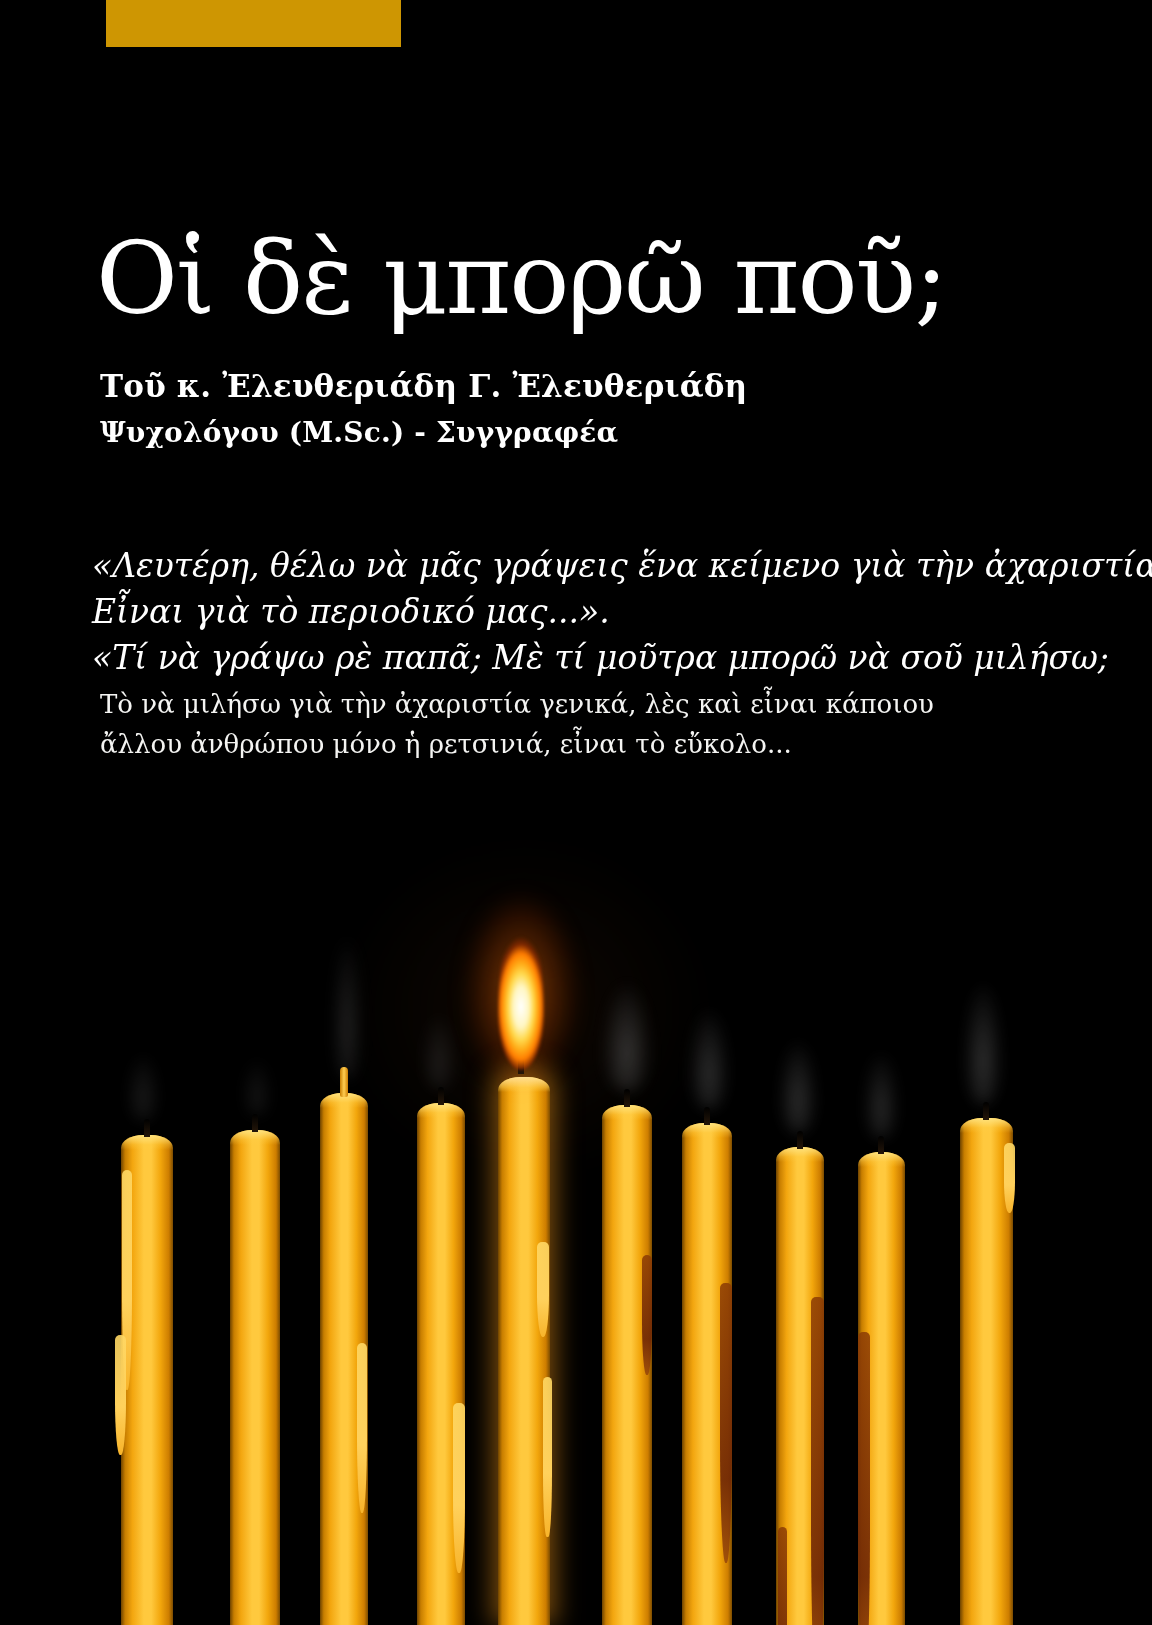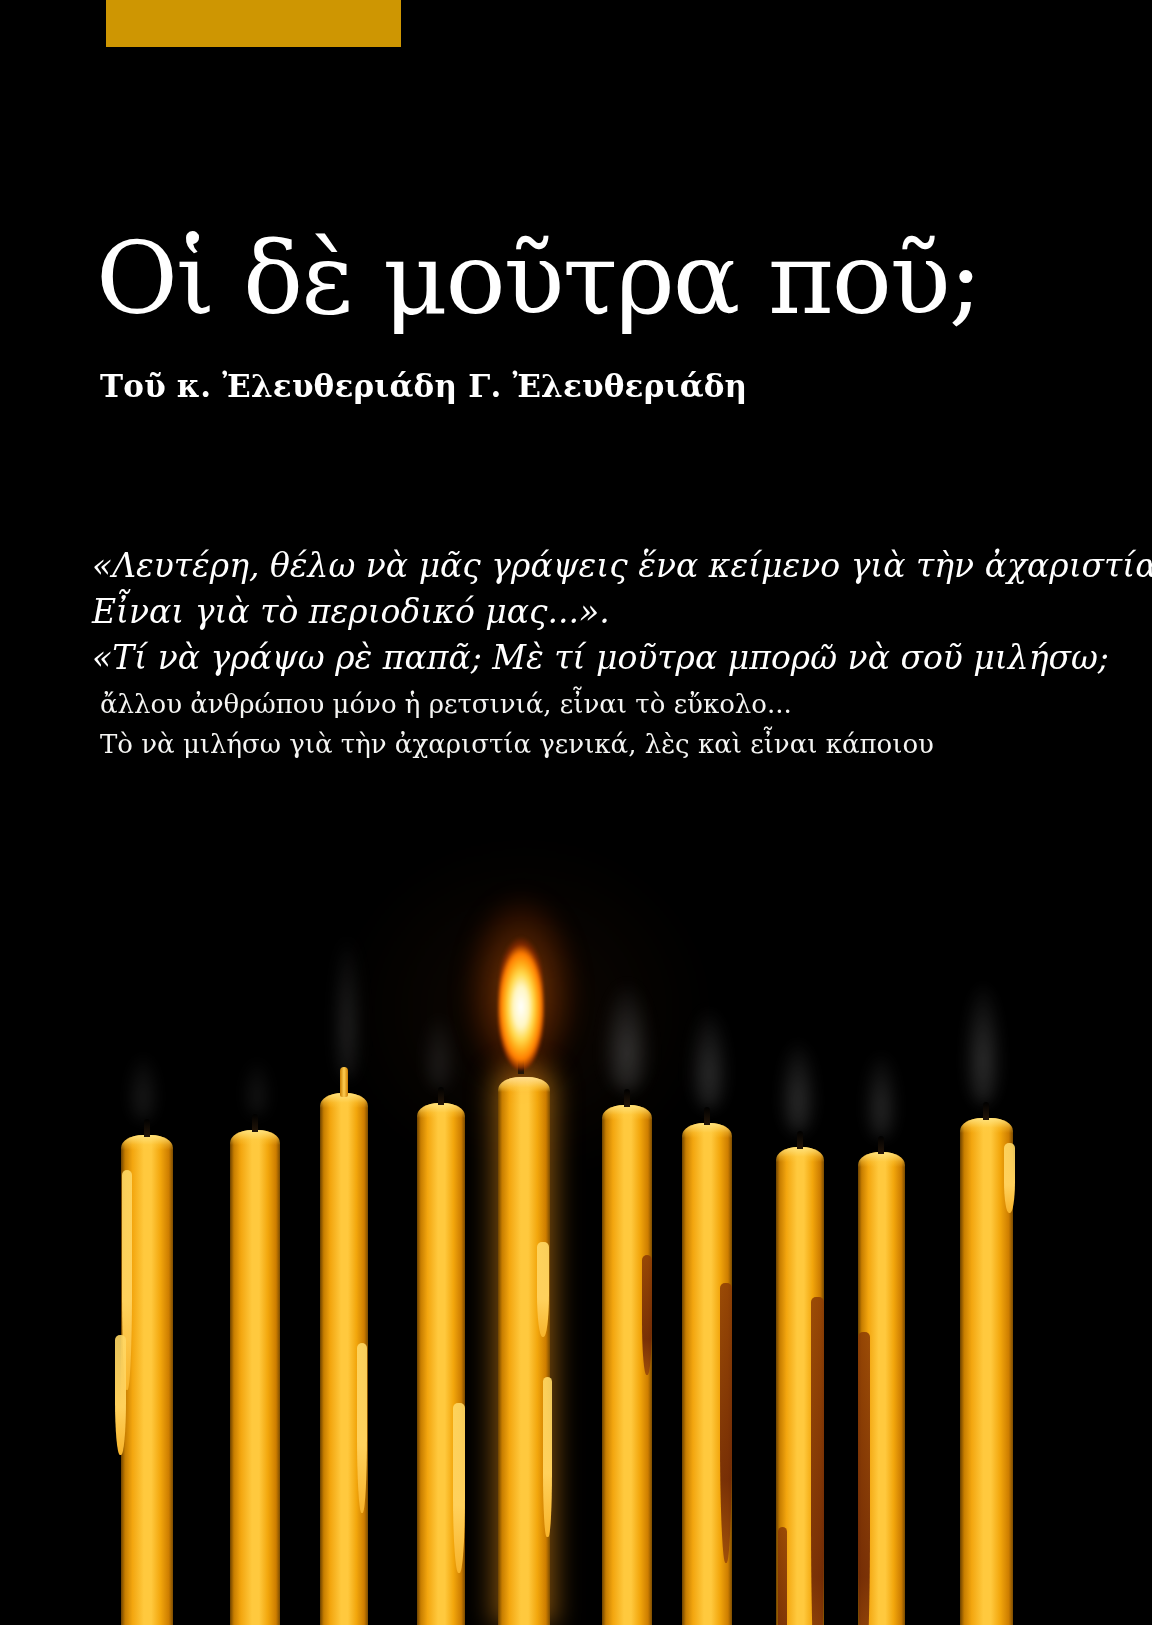--- a/index.html
+++ b/index.html
@@ -45,30 +45,31 @@
   .flame{position:absolute;filter:blur(1.6px);
     border-radius:50% 50% 50% 50% / 64% 64% 36% 36%;
     background:radial-gradient(ellipse 60% 46% at 50% 60%,#ffffff 0%,#fff6c2 28%,#ffd84c 46%,#ffaa16 60%,#ff7c00 73%,rgba(175,48,0,0.5) 86%,rgba(0,0,0,0) 97%);
   }
 </style>
 </head>
 <body>
 
 <div class="page">
   <div class="accent-bar"></div>
-  <h1 class="title">Οἱ δὲ μοῦτρα ποῦ;</h1>
+  <h1 class="title">Οἱ δὲ μπορῶ ποῦ;</h1>
   <div class="byline">Τοῦ κ. Ἐλευθεριάδη Γ. Ἐλευθεριάδη</div>
+  <div class="byline-role">Ψυχολόγου (M.Sc.) - Συγγραφέα</div>
   <div class="pullquote">
     <div>«Λευτέρη, θέλω νὰ μᾶς γράψεις ἕνα κείμενο γιὰ τὴν ἀχαριστία...</div>
     <div>Εἶναι γιὰ τὸ περιοδικό μας...».</div>
     <div>«Τί νὰ γράψω ρὲ παπᾶ; Μὲ τί μοῦτρα μπορῶ νὰ σοῦ μιλήσω;</div>
   </div>
   <div class="intro">
+    <div>Τὸ νὰ μιλήσω γιὰ τὴν ἀχαριστία γενικά, λὲς καὶ εἶναι κάποιου</div>
     <div>ἄλλου ἀνθρώπου μόνο ἡ ρετσινιά, εἶναι τὸ εὔκολο...</div>
-    <div>Τὸ νὰ μιλήσω γιὰ τὴν ἀχαριστία γενικά, λὲς καὶ εἶναι κάποιου</div>
   </div>
   <div class="photo" id="candles">
     <div class="ambient"></div>
   <div class="smoke" style="width: 38px; height: 95px; left: 124px; top: 1026px; opacity: 0.44;"></div>
       <div class="candle" style="left: 121px; top: 1135px; width: 52px; height: 490px;">
         <div class="rim"></div>
         <div class="drip light" style="top: 35px; left: 1px; width: 10px; height: 220px;"></div>
         <div class="drip light" style="top: 200px; left: -6px; width: 11px; height: 120px;"></div>
       </div>
       <div class="wick" style="left: 144px; top: 1119px; height: 18px;"></div>

